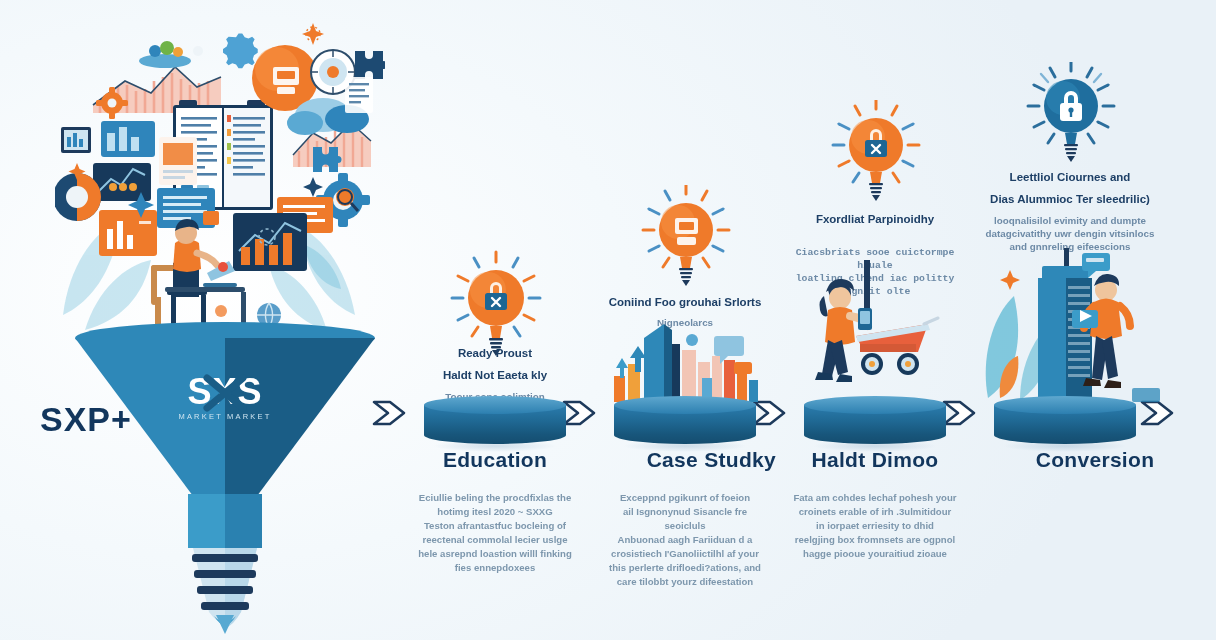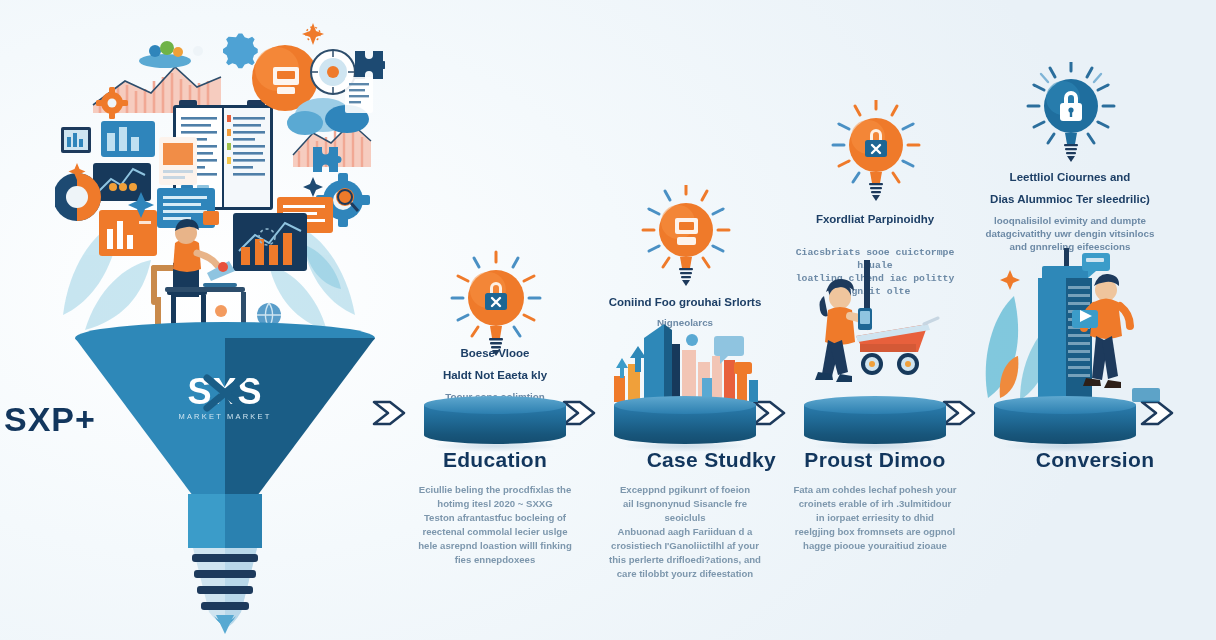--- a/index.html
+++ b/index.html
@@ -20,21 +20,21 @@
   .caption-head{
     color:#1d3f66;font-weight:bold;font-size:11.5px;line-height:22px;
   }
   .caption-body{
     color:#6d8aa6;font-size:9.8px;line-height:13px;font-weight:600;
   }
   .stage-title{
     color:#12365d;font-weight:bold;font-size:21px;letter-spacing:.3px;
   }
   .stage-body{
-    color:#7d97ad;font-size:9.6px;line-height:14px;font-weight:600;
+    color:#7d97ad;font-size:9.6px;line-height:14px;font-weight:600;margin-top:8px;
   }
   
   .platform{position:absolute;}
   .plat-top{
     position:absolute;left:0;top:0;width:100%;height:18px;border-radius:50%;
     background:linear-gradient(180deg,#5fa8cf 0%,#2c7fb0 100%);
   }
   .plat-body{
     position:absolute;left:0;top:9px;width:100%;height:30px;
     background:linear-gradient(180deg,#2b7cad 0%,#1f6893 55%,#17557a 100%);
@@ -363,21 +363,21 @@
       <div style="color:#ffffff;font-weight:bold;font-size:36px;letter-spacing:1px;line-height:36px;">SXS</div>
       <div style="color:#cfe4f0;font-size:7.5px;letter-spacing:2.2px;margin-top:2px;">MARKET MARKET</div>
     </div>
     <div class="abs" style="left:128px;top:58px;width:44px;height:38px;">
       <svg width="44" height="38" viewBox="0 0 44 38">
           <path d="M4 4 L40 34 M40 4 L4 34" stroke="#1a5d86" stroke-width="7" stroke-linecap="round"></path>
         </svg>
     </div>
   </div>
 
-  <div class="abs" style="left:4px;top:400px;color:#12365d;font-size:34px;font-weight:bold;letter-spacing:1px;">SXP+</div>
+  <div class="abs" style="left:40px;top:400px;color:#12365d;font-size:34px;font-weight:bold;letter-spacing:1px;">SXP+</div>
 
   <div class="chev" style="left:372px;top:396px;">
     <svg width="42" height="34" viewBox="0 0 42 34">
         <path d="M2 6 h16 l14 11 -14 11 H2 l14-11Z" fill="#ffffff" stroke="#1d3a5c" stroke-width="2.6" stroke-linejoin="round"></path>
       </svg>
   </div>
   <div class="chev" style="left:562px;top:396px;">
     <svg width="42" height="34" viewBox="0 0 42 34">
         <path d="M2 6 h16 l14 11 -14 11 H2 l14-11Z" fill="#ffffff" stroke="#1d3a5c" stroke-width="2.6" stroke-linejoin="round"></path>
       </svg>
@@ -424,21 +424,21 @@
         <g fill="#1d3a5c">
             <rect x="43" y="88" width="14" height="2.4" rx="1"></rect>
             <rect x="44" y="92" width="12" height="2.4" rx="1"></rect>
             <rect x="45" y="96" width="10" height="2.4" rx="1"></rect>
           </g>
         <polygon points="46,100 54,100 50,106" fill="#1d3a5c"></polygon>
       </svg>
     </div>
 
     <div class="abs ctr" style="left:0;top:92px;width:182px;">
-      <div class="caption-head" style="white-space:pre-line;">Boese Vlooe
+      <div class="caption-head" style="white-space:pre-line;">Ready Proust
 Haldt Not Eaeta kly</div>
       <div class="caption-body" style="white-space:pre-line;margin-top:4px;">Toour sone oolimtion</div>
     </div>
   </div>
 
   <div class="platform" style="left:424px;top:396px;width:142px;height:56px;">
     <div class="plat-shadow"></div>
     <div class="plat-bot"></div>
     <div class="plat-body"></div>
     <div class="plat-top"></div>
@@ -591,21 +591,21 @@
         <circle cx="118" cy="112" r="3" fill="#f0a03a"></circle>
       <path d="M134 72 l14-6" stroke="#c7d6e2" stroke-width="3" stroke-linecap="round"></path>
     </svg>
   </div>
   <div class="platform" style="left:804px;top:396px;width:142px;height:56px;">
     <div class="plat-shadow"></div>
     <div class="plat-bot"></div>
     <div class="plat-body"></div>
     <div class="plat-top"></div>
   </div>
-  <div class="abs ctr stage-title" style="left:784px;top:448px;width:182px;">Proust Dimoo</div>
+  <div class="abs ctr stage-title" style="left:784px;top:448px;width:182px;">Haldt Dimoo</div>
   <div class="abs ctr stage-body" style="left:786px;top:483px;width:178px;white-space:pre-line;">Fata am cohdes lechaf pohesh your
 croinets erable of irh .3ulmitidour
 in iorpaet erriesity to dhid
 reelgjing box fromnsets are ogpnol
 hagge piooue youraitiud zioaue</div>
 
   <div class="abs" style="left:975px;top:62px;width:190px;">
     <div class="abs" style="left:46px;top:0px;">
       <svg width="100" height="104" viewBox="0 0 100 104">
         <g stroke-linecap="round" stroke="#2b6e9c">

